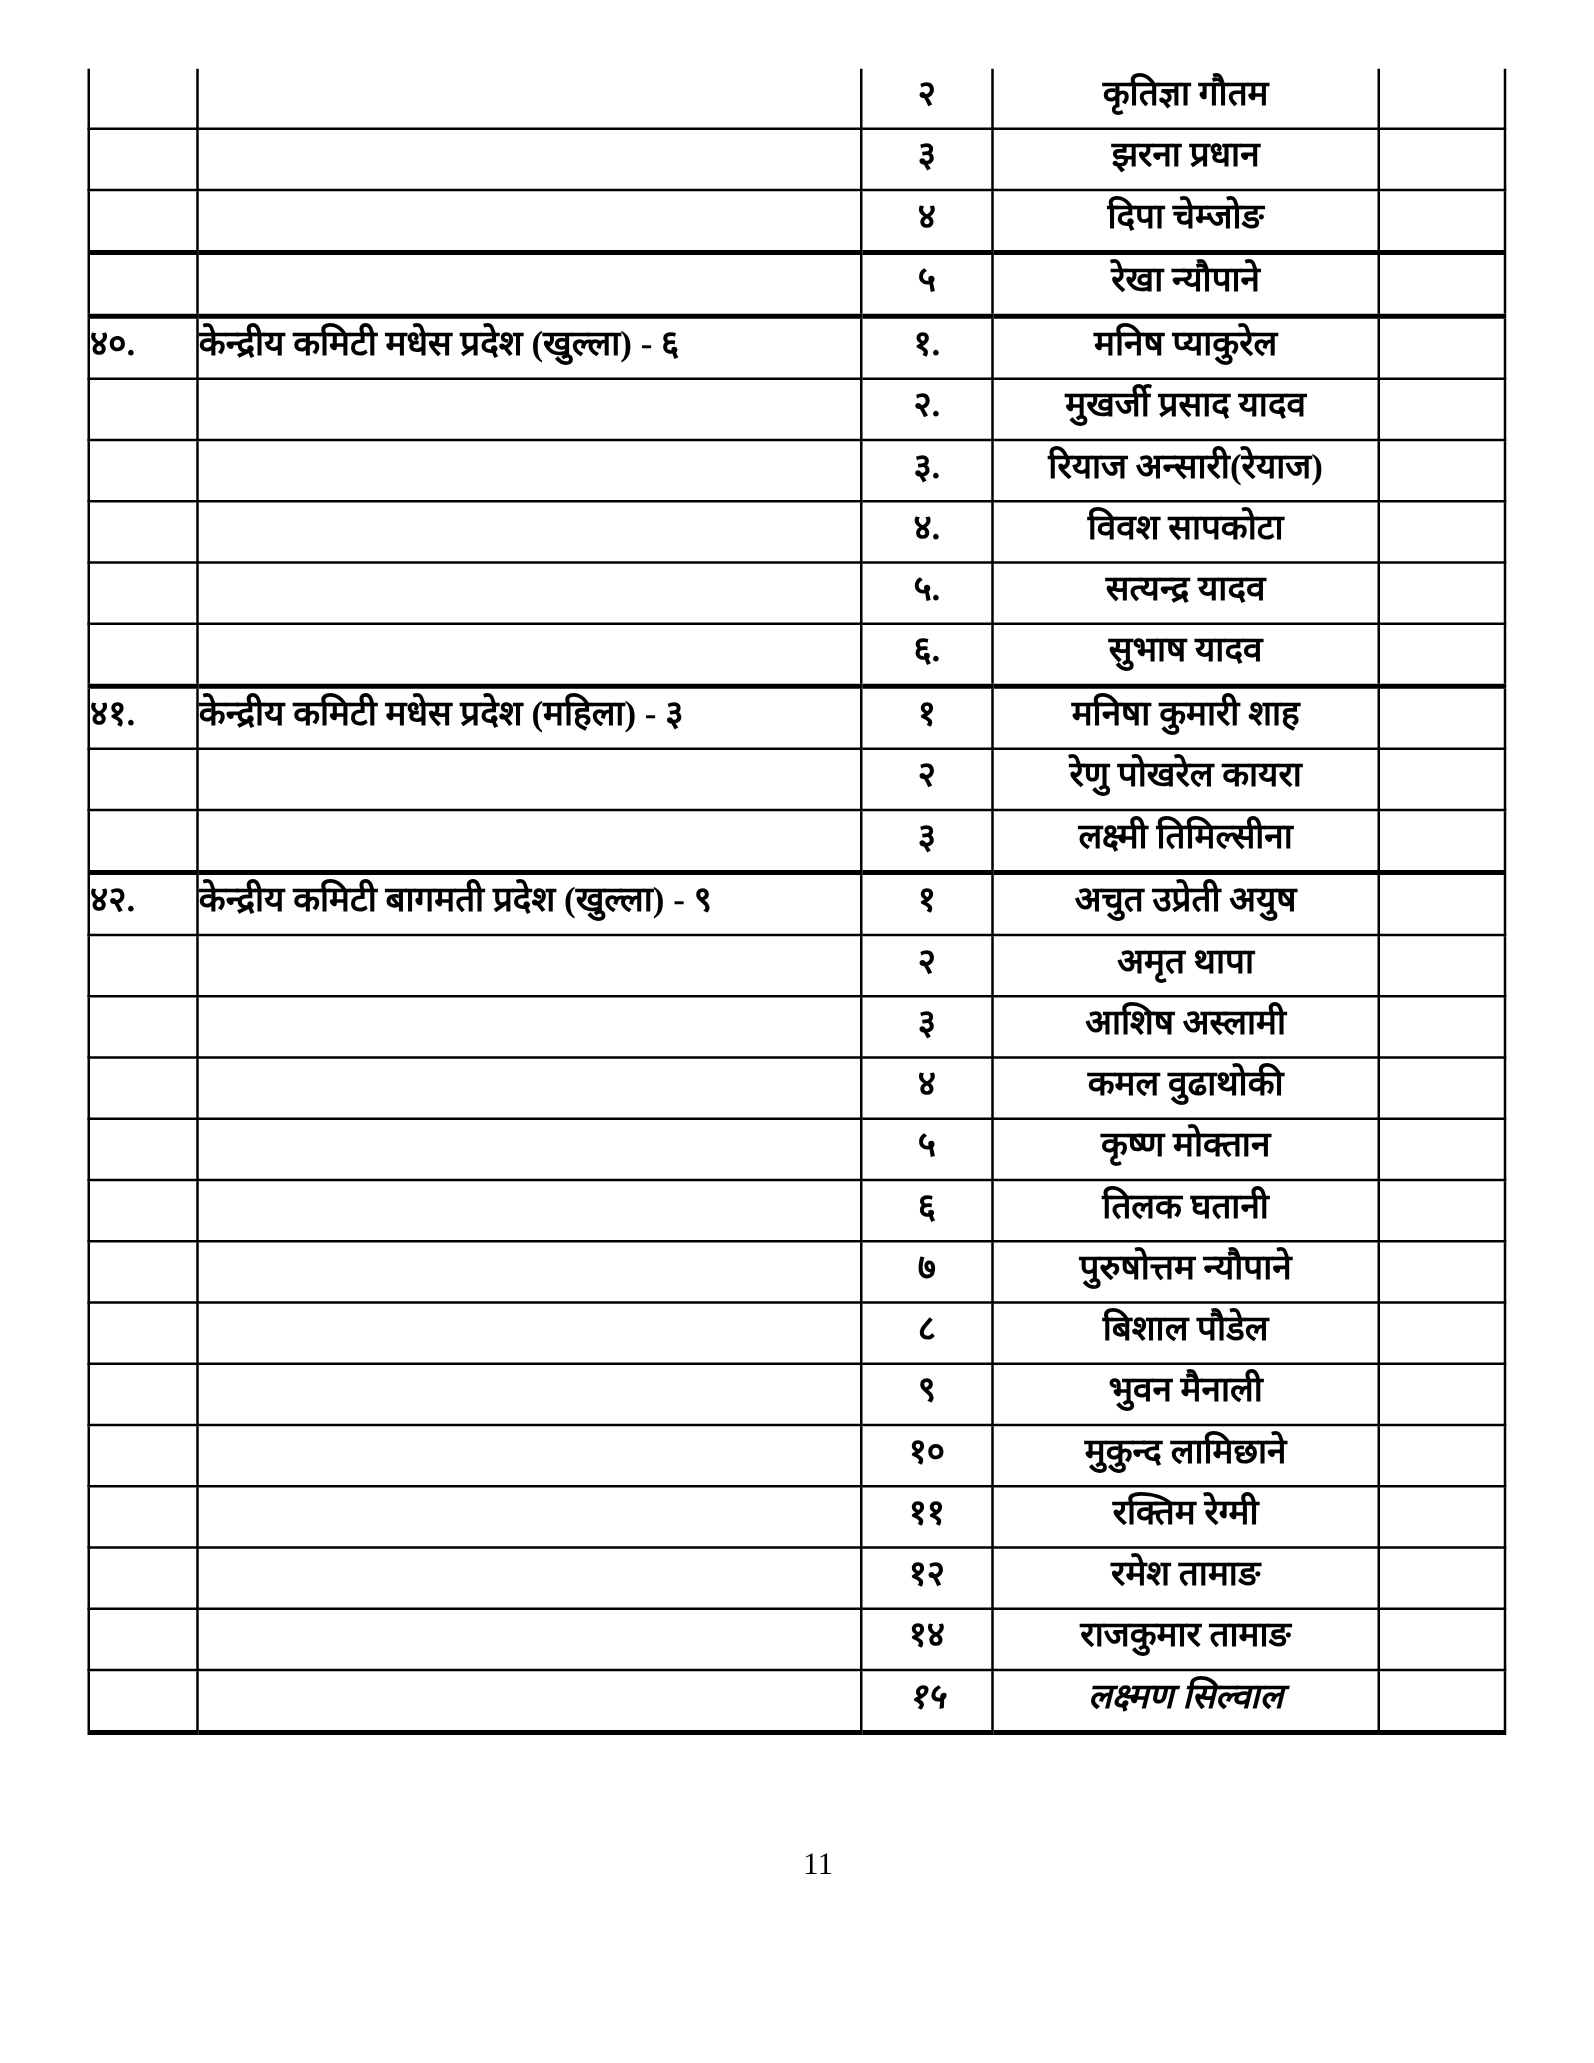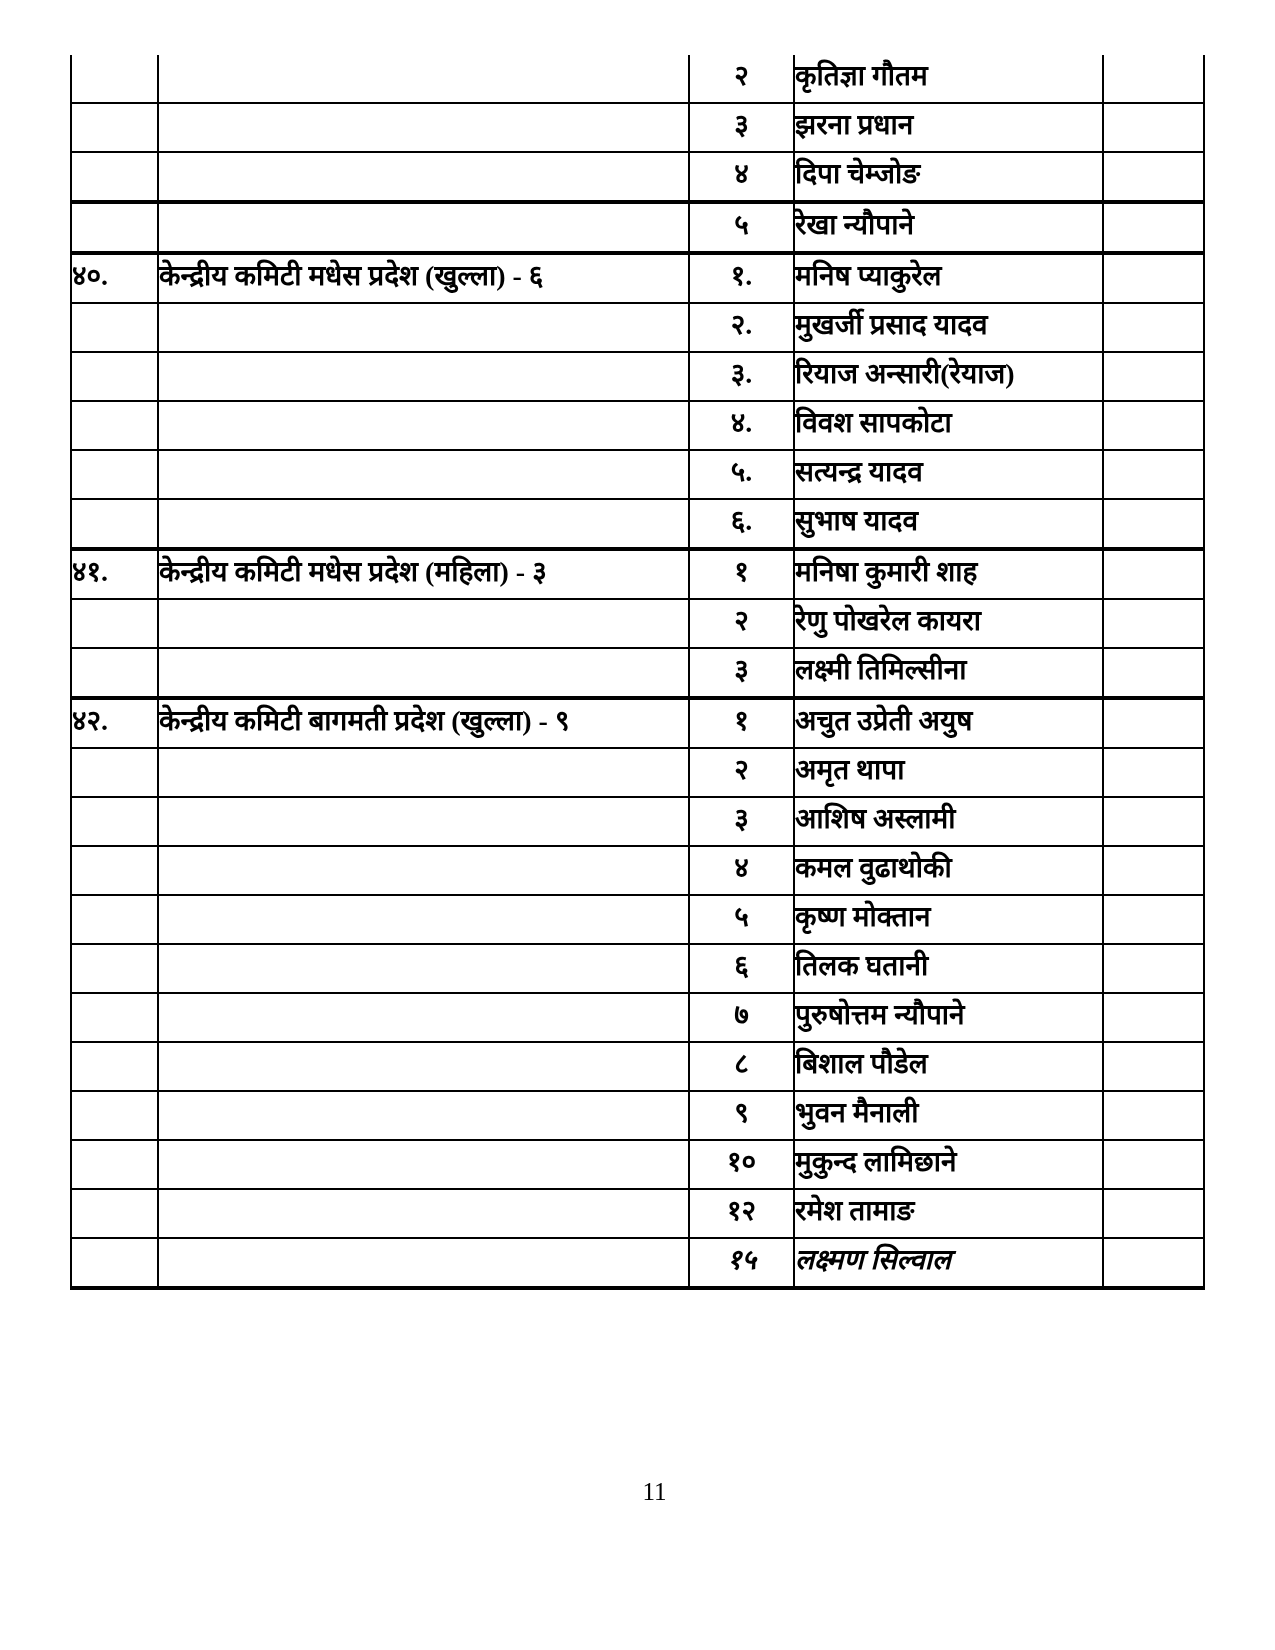--- a/index.html
+++ b/index.html
@@ -35,21 +35,21 @@
     line-height: 1.28;
     overflow: hidden;
     white-space: nowrap;
   }
   table.committee tr:first-child td { border-top: none; }
   table.committee tr:last-child td  { border-bottom-width: 4px; font-style: italic; }
   table.committee tr.thick td       { border-top-width: 4px; }
   td.c1 { text-align: left; }
   td.c2 { padding-left: 13px; padding-right: 6px; margin-top: 21px; }
   td.c3 { text-align: center; }
-  td.c4 { padding-left: 12px; padding-right: 6px; }
+  td.c4 { padding-left: 12px; padding-right: 6px; text-align: center; }
   td.c5 { }
   .page-number {
     position: absolute;
     top: 1478px;
     left: 17px;
     width: 100%;
     text-align: center;
     font-family: "Liberation Serif", serif;
     font-size: 25px;
     font-weight: normal;
@@ -226,27 +226,41 @@
         <tr>
           <td class="c1"></td>
           <td class="c2"></td>
           <td class="c3">१०</td>
           <td class="c4">मुकुन्द लामिछाने</td>
           <td class="c5"></td>
         </tr>
         <tr>
           <td class="c1"></td>
           <td class="c2"></td>
+          <td class="c3">११</td>
+          <td class="c4">रक्तिम रेग्मी</td>
+          <td class="c5"></td>
+        </tr>
+        <tr>
+          <td class="c1"></td>
+          <td class="c2"></td>
           <td class="c3">१२</td>
           <td class="c4">रमेश तामाङ</td>
           <td class="c5"></td>
         </tr>
         <tr>
           <td class="c1"></td>
           <td class="c2"></td>
+          <td class="c3">१४</td>
+          <td class="c4">राजकुमार तामाङ</td>
+          <td class="c5"></td>
+        </tr>
+        <tr>
+          <td class="c1"></td>
+          <td class="c2"></td>
           <td class="c3">१५</td>
           <td class="c4">लक्ष्मण सिल्वाल</td>
           <td class="c5"></td>
         </tr>
       </tbody>
   </table>
 
   <div class="page-number">11</div>
 
 </div>

